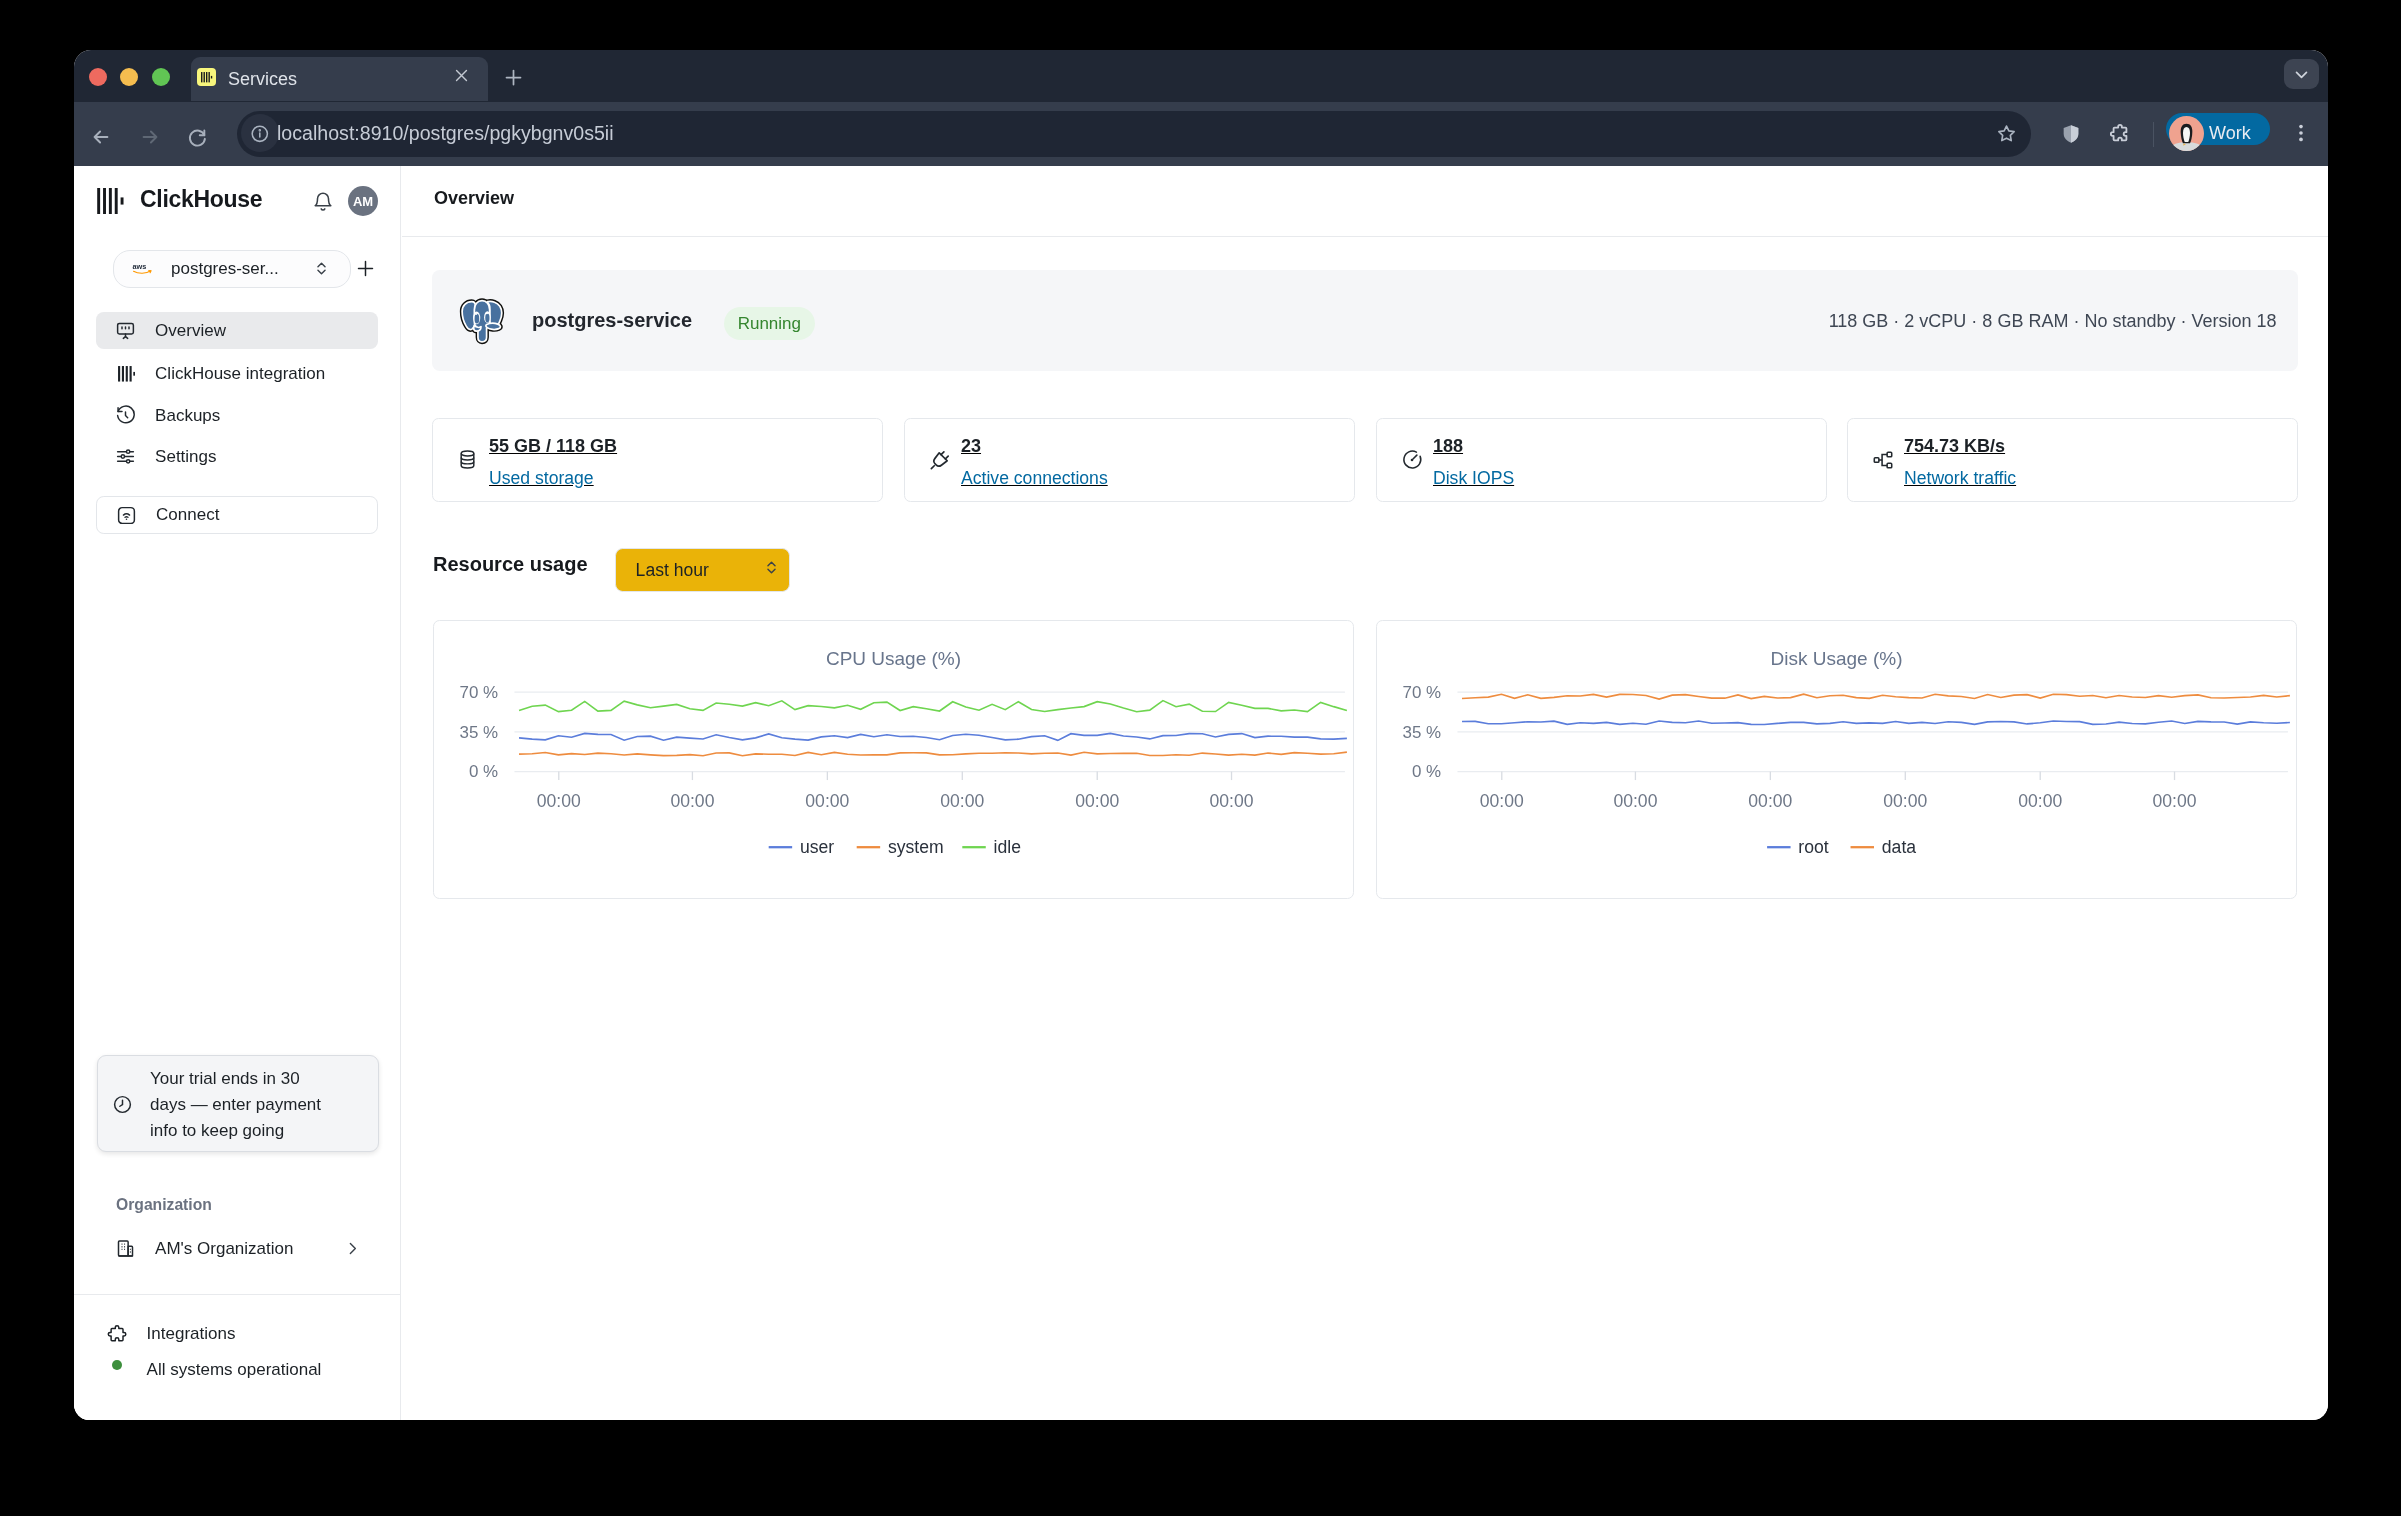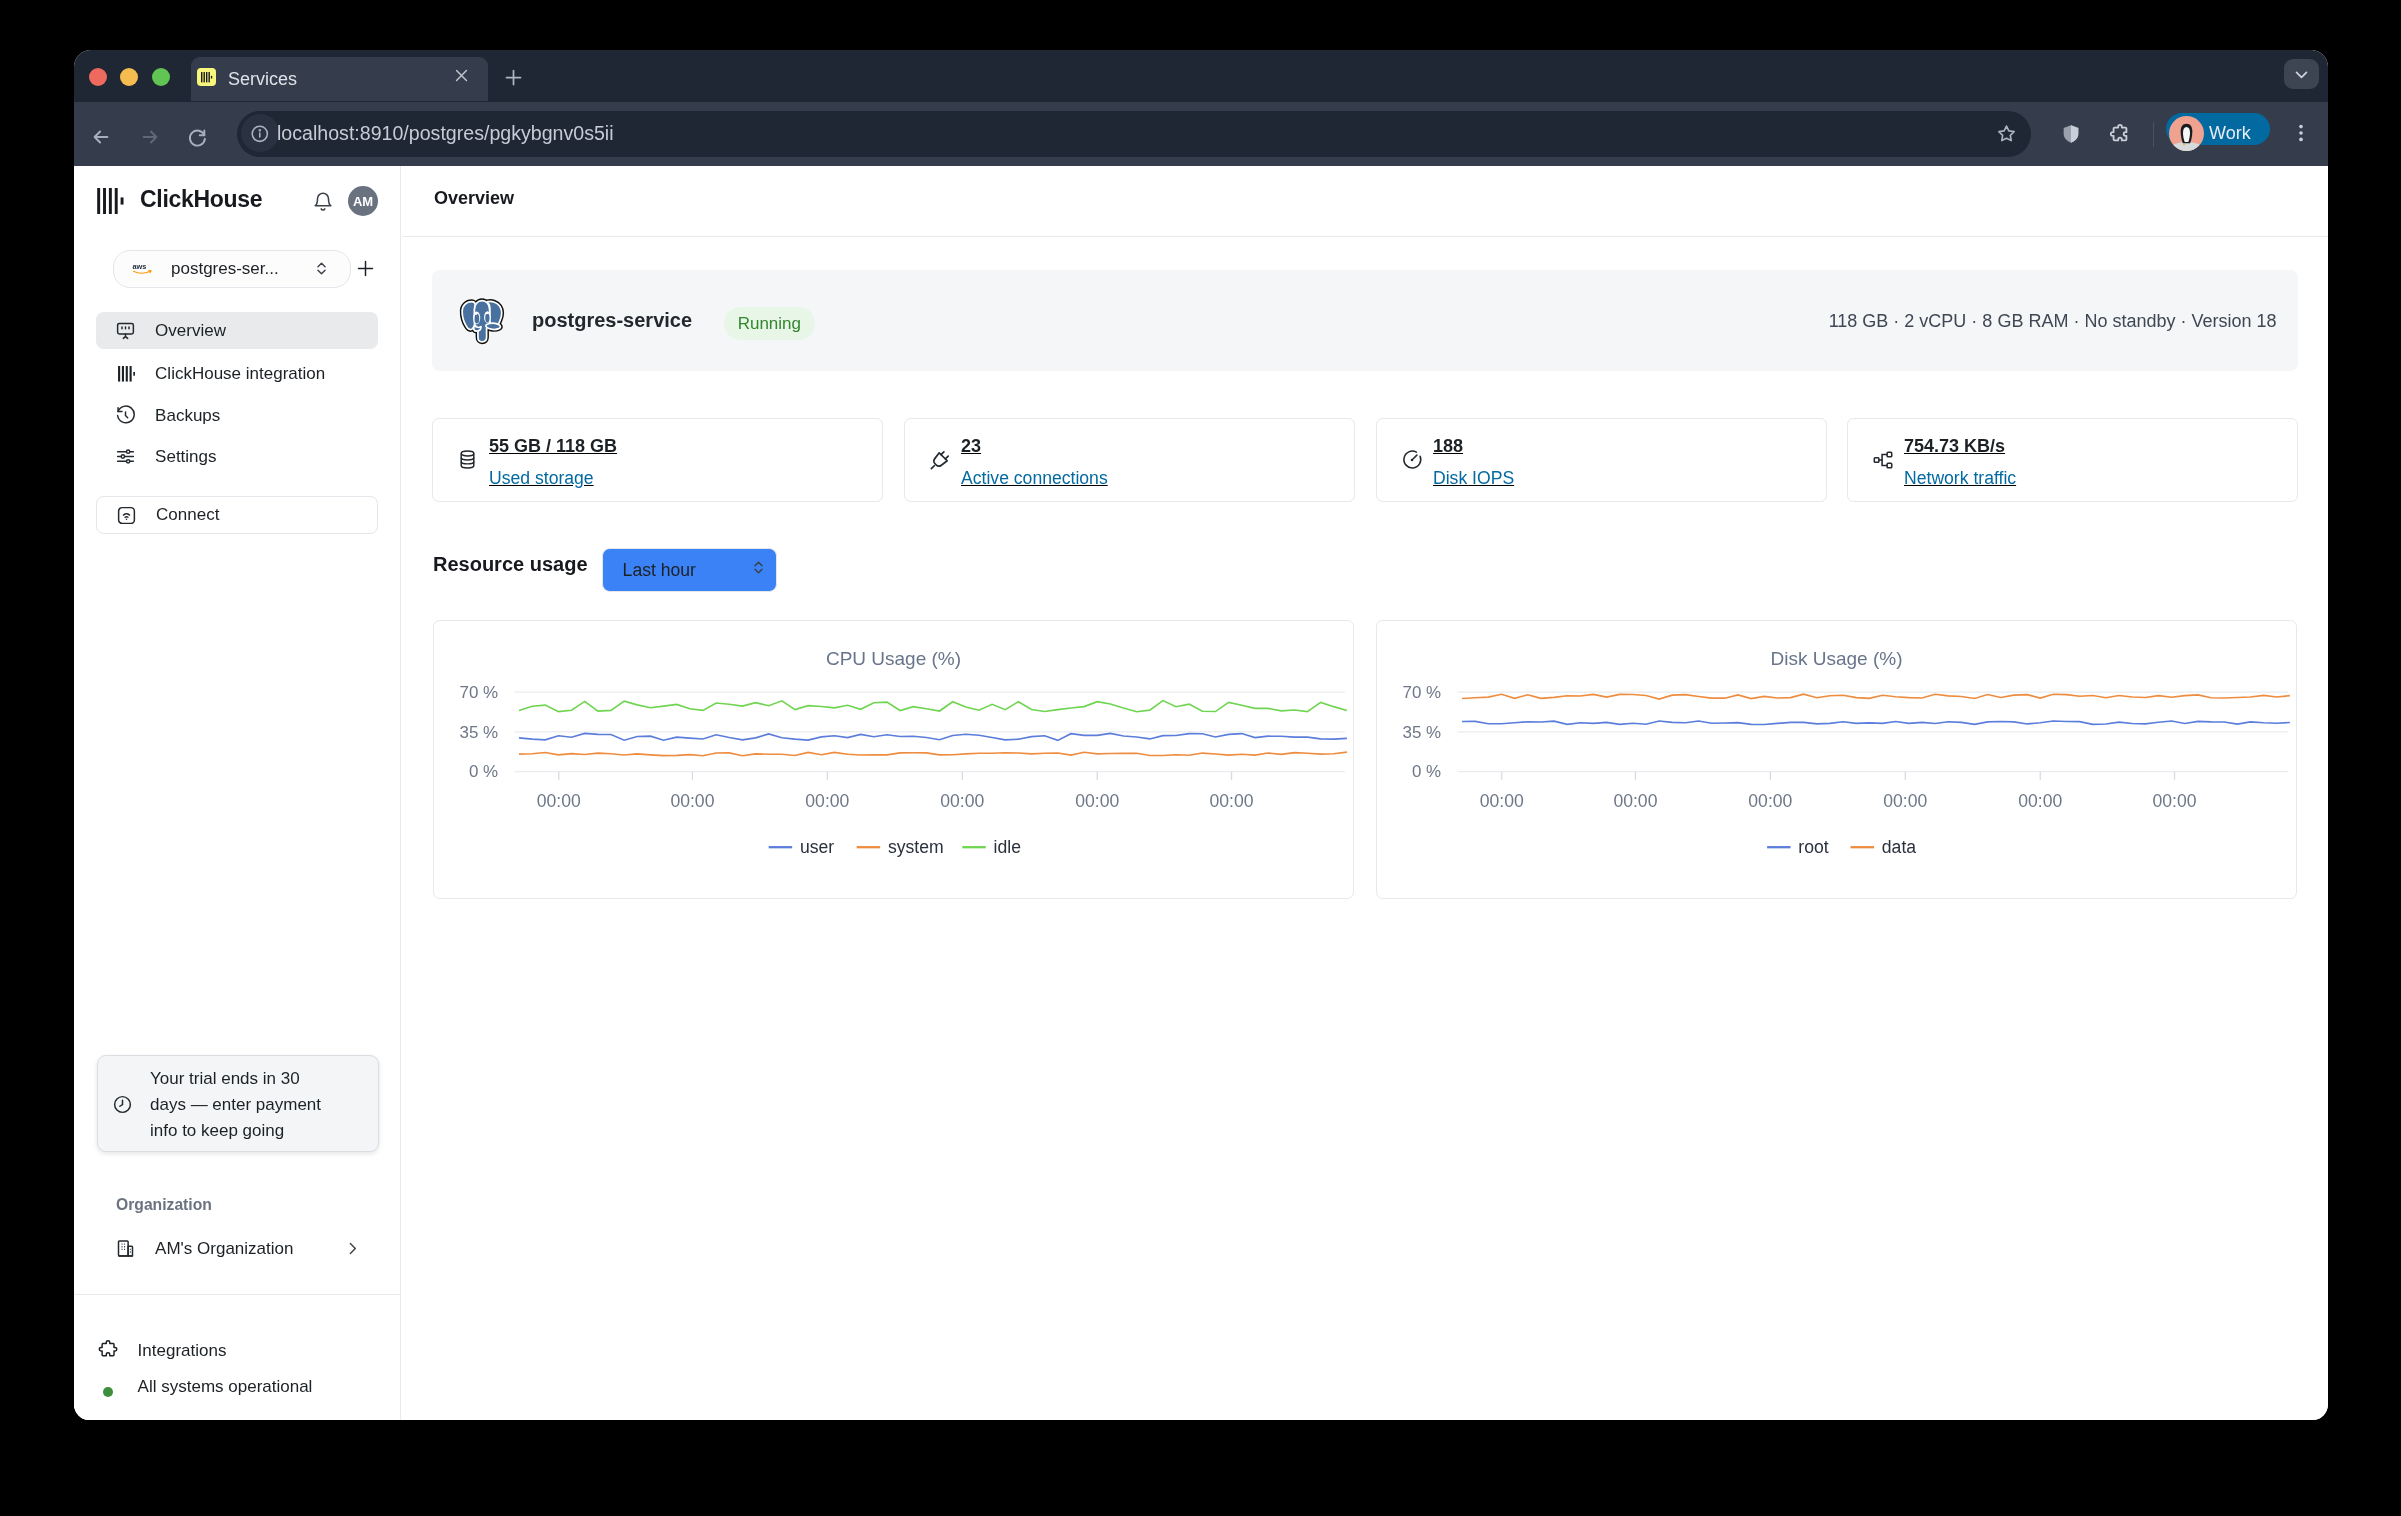--- a/index.html
+++ b/index.html
@@ -16,35 +16,35 @@
 .chname { position:absolute; left:66px; top:19.6px; font-size:23px; font-weight:bold; color:#16191d; letter-spacing:-0.3px; }
 .selbox { position:absolute; left:39px; top:84px; width:238px; height:38px; border:1.3px solid #e3e6ea; border-radius:17px; background:#fcfcfd; display:flex; align-items:center;text-align:right; }
 .navrow { position:absolute; left:21.5px; width:282px; height:37px; border-radius:7.8px; display:flex; align-items:center; font-size:17px; color:#1c2126; }
 .navrow.active { background:#e9eaec; }
 .nico { width:21px; display:flex; justify-content:center; margin-left:19.6px; margin-right:19px; }
 .connect { position:absolute; left:21.5px; top:330px; width:282px; height:38px; border:1.3px solid #e3e6ea; border-radius:7.8px; display:flex; align-items:center; font-size:17px; color:#1c2126; }
 .trial { position:absolute; left:23px; top:889px; width:282px; height:97px; border:1.3px solid #dadde2; border-radius:9px; background:#f4f5f7; box-shadow:0 2px 5.2px rgba(0,0,0,0.10); }
 .orglab { position:absolute; left:42px; top:1030px; font-size:15.7px; font-weight:bold; color:#6b7280; }
 .orgrow { position:absolute; left:21.5px; top:1064px; width:282px; height:37px; display:flex; align-items:center; font-size:17px; color:#1c2126; }
 .sdivider { position:absolute; left:0; top:1128px; width:327px; height:1.3px; background:#e8eaed; }
-.introw { position:absolute; left:4px; height:37px; display:flex; align-items:flex-end; font-size:17px; color:#1c2126; }
+.introw { position:absolute; left:13px; height:37px; display:flex; align-items:flex-start; font-size:17px; color:#1c2126; }
 .main { position:absolute; left:328px; top:0; width:1926px; height:1255px; background:#fff; }
 .ptitle { position:absolute; left:32px; top:21.5px; font-size:18px; font-weight:bold; color:#16191d; }
 .hdivider { position:absolute; left:0; top:70px; width:1926px; height:1.3px; background:#e8eaed; }
 .hero { position:absolute; left:30px; top:104px; width:1866px; height:101px; background:#f5f6f8; border-radius:7.8px; }
 .hname { position:absolute; left:100px; top:39px; font-size:20px; font-weight:bold; color:#23272e; }
 .runpill { position:absolute; left:292px; top:37px; height:33px; padding:0 13.7px; border-radius:17px; background:#e7f6e7; color:#35862f; font-size:17px; display:flex; align-items:center; }
 .hmeta { position:absolute; right:21.5px; top:41px; font-size:18px; color:#3f4754; }
 .mcard { position:absolute; top:252px; width:451px; height:84px; border:1.3px solid #e5e8ec; border-radius:6.5px; background:#fff; }
 .micon { position:absolute; left:23.5px; top:30px; }
 .mtxt { position:absolute; left:56px; top:17px;text-decoration:underline; }
 .mval { font-size:18px; font-weight:bold; color:#1c2126; }
 .mlab { font-size:17.6px; color:#0369a1; margin-top:11px; }
 .rtitle { position:absolute; left:31px; top:387px; font-size:20px; font-weight:bold; color:#16191d; }
-.rsel { position:absolute; left:200px; top:382px; width:175px; height:44px; border:1.3px solid #e3e6ea; border-radius:7.8px; background:#3b82f6; display:flex; align-items:center; font-size:17.6px; color:#1c2126; }
+.rsel { position:absolute; left:213px; top:382px; width:175px; height:44px; border:1.3px solid #e3e6ea; border-radius:7.8px; background:#eab308; display:flex; align-items:center; font-size:17.6px; color:#1c2126; }
 .chartcard { position:absolute; top:454px; width:921px; height:279px; border:1.3px solid #e5e8ec; border-radius:6.5px; background:#fff; }
 .ctitle { position:absolute; left:0; top:27px; width:100%; text-align:center; font-size:19px; color:#68758c; }
 .chartcard svg { position:absolute; left:0; top:0; }
 </style></head>
 <body>
 <div class="win">
   <div class="tabs">
     <div class="tlight" style="left:15px;background:#ee6a5f;"></div>
     <div class="tlight" style="left:46px;background:#f5bd4f;"></div>
     <div class="tlight" style="left:78px;background:#61c554;"></div>

